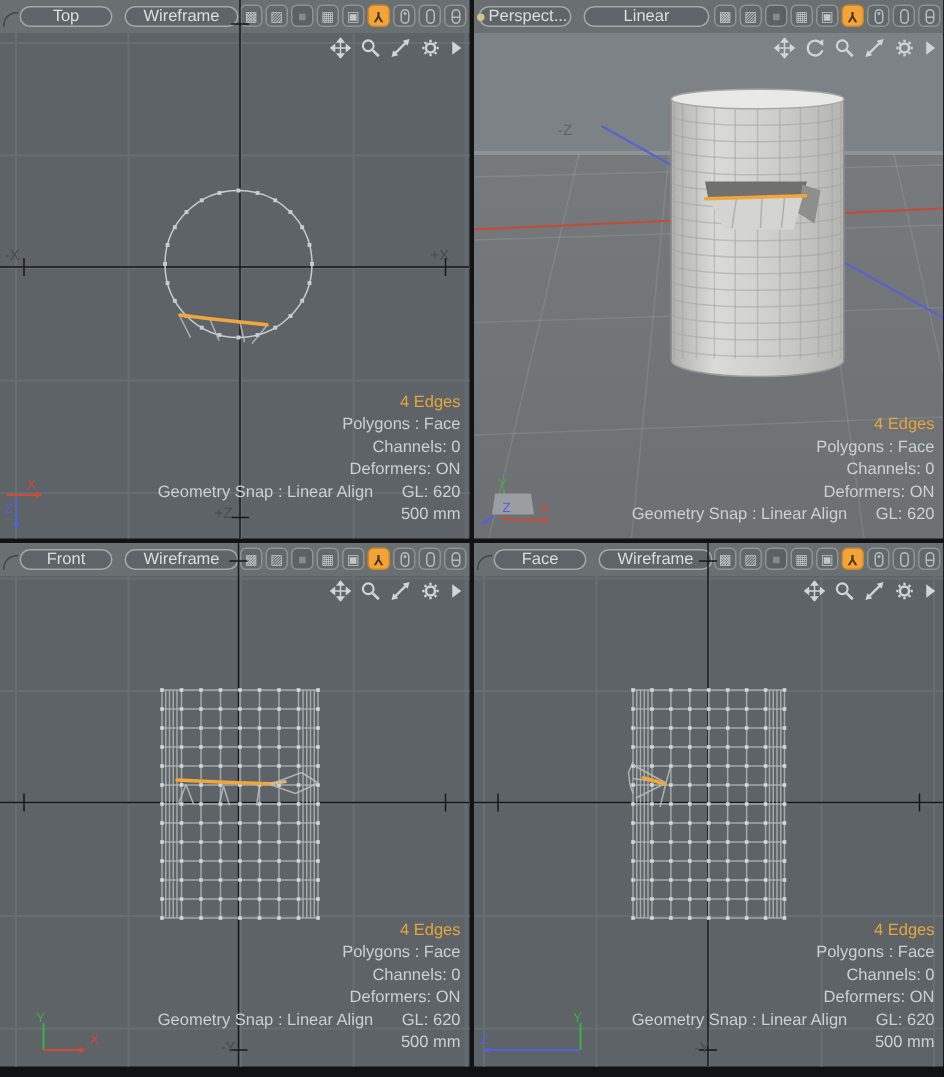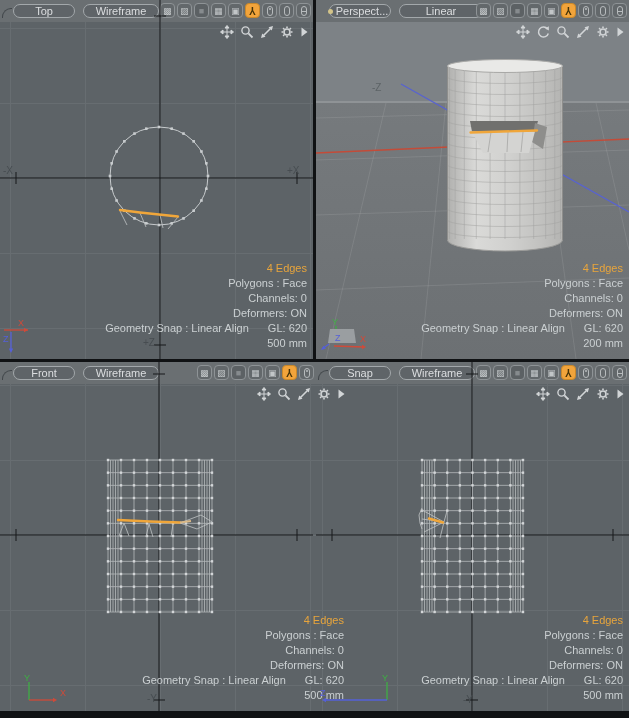--- a/index.html
+++ b/index.html
@@ -10,21 +10,21 @@
     background-color:#5d6367;
     background-image:
       linear-gradient(90deg,#676d71 1px,transparent 1px),
       linear-gradient(180deg,#676d71 1px,transparent 1px);
     background-size:75px 100%,100% 75px;
     background-repeat:repeat;
   }
   #vp-top{left:0;top:0;width:313px;height:359px;background-position:10px 0,0 28px;text-decoration:underline;}
   #vp-persp{left:316px;top:0;width:313px;height:359px;
     background:linear-gradient(to bottom,#7d8286 0,#7d8286 101px,#8f9396 101px,#8f9396 103px,#767a7d 103px,#6c7073 359px);}
-  #vp-front{left:0;top:362px;width:313px;height:349px;background-position:10px 0,0 23px;padding-left:37px;}
+  #vp-front{left:0;top:362px;width:313px;height:349px;background-position:10px 0,0 23px;}
   #vp-right{left:316px;top:362px;width:313px;height:349px;background-position:6px 0,0 23px;}
 
   .vp-header{position:absolute;top:0;left:0;right:0;height:22px;background:#6a6f72;
     display:flex;align-items:center;z-index:2;}
   .corner{width:9px;height:9px;border-left:1px solid #41464a;border-top:1px solid #41464a;
     border-top-left-radius:9px;margin:8px 1px 0 2px;align-self:flex-start;z-index:4;position:relative;}
   .pill{height:14px;border:1px solid #a3a8ab;border-radius:9px;background:#5f6468;
     display:flex;align-items:center;justify-content:center;font-size:11px;color:#dcdee0;
     z-index:4;position:relative;cursor:default;gap:3px;}
   .pill-view{width:62;width:62px;margin-right:8px;}
@@ -178,21 +178,21 @@
       <line x1="2" y1="17" x2="26" y2="17" stroke="#cf4a39" stroke-width="1.3"></line>
       <path d="M26,17 L22,14.8 V19.2 Z" fill="#cf4a39"></path>
       <text x="1" y="29" fill="#5560d8">Z</text>
       <line x1="9" y1="19" x2="9" y2="38" stroke="#5560d8" stroke-width="1.3"></line>
       <path d="M9,40 L6.8,35.5 H11.2 Z" fill="#5560d8"></path>
     </svg>
   </div>
 
   <div class="vp" id="vp-persp">
     <div class="vp-header">
-      <button class="pill pill-view" style="margin-left:13px">
+      <button class="pill pill-view" style="margin-left:3px">
           <span class="pill-dot"></span>
           <span>Perspect...</span>
         </button>
       <button class="pill pill-shade" style="width:84px">
           <span>Linear</span>
         </button>
       <div class="hdr-icons">
         <span class="hbtn">▩</span>
         <span class="hbtn">▨</span>
         <span class="hbtn dim">■</span>
@@ -307,21 +307,20 @@
     <div class="axlabel axlabel-persp" style="left:56px;top:82px">-Z</div>
     <div class="info">
       <div class="sel">4 Edges</div>
       <div>Polygons : Face</div>
       <div>Channels: 0</div>
       <div>Deformers: ON</div>
       <div class="snapline">
           <span>Geometry Snap : Linear Align</span>
           <span>GL: 620</span>
         </div>
-      <div>200 mm</div>
     </div>
     <svg class="gizmo" style="left:4px;bottom:4px" width="70" height="40">
       <text x="12" y="10" fill="#3fae44">Y</text>
       <line x1="16" y1="11" x2="16" y2="23" stroke="#3fae44" stroke-width="1.3"></line>
       <path d="M10,14 L34,14 L36,28 L8,28 Z" fill="#9a9ea1"></path>
       <text x="15" y="26" fill="#5560d8">Z</text>
       <line x1="9" y1="29" x2="2" y2="34" stroke="#5560d8" stroke-width="1.3"></line>
       <path d="M1,35 L6,33.5 L3.5,30.8 Z" fill="#5560d8"></path>
       <text x="40" y="27" fill="#cf4a39">X</text>
       <line x1="14" y1="31" x2="44" y2="32" stroke="#cf4a39" stroke-width="1.3"></line>
@@ -562,21 +561,21 @@
       <line x1="7" y1="28" x2="33" y2="28" stroke="#cf4a39" stroke-width="1.3"></line>
       <path d="M35,28 L31,25.8 V30.2 Z" fill="#cf4a39"></path>
       <text x="38" y="24" fill="#cf4a39">X</text>
     </svg>
   </div>
 
   <div class="vp vp-ortho" id="vp-right">
     <div class="vp-header">
       <span class="corner"></span>
       <button class="pill pill-view">
-          <span>Snap</span>
+          <span>Face</span>
         </button>
       <button class="pill pill-shade">
           <span>Wireframe</span>
         </button>
       <div class="hdr-icons">
         <span class="hbtn">▩</span>
         <span class="hbtn">▨</span>
         <span class="hbtn dim">■</span>
         <span class="hbtn">▦</span>
         <span class="hbtn">▣</span>

